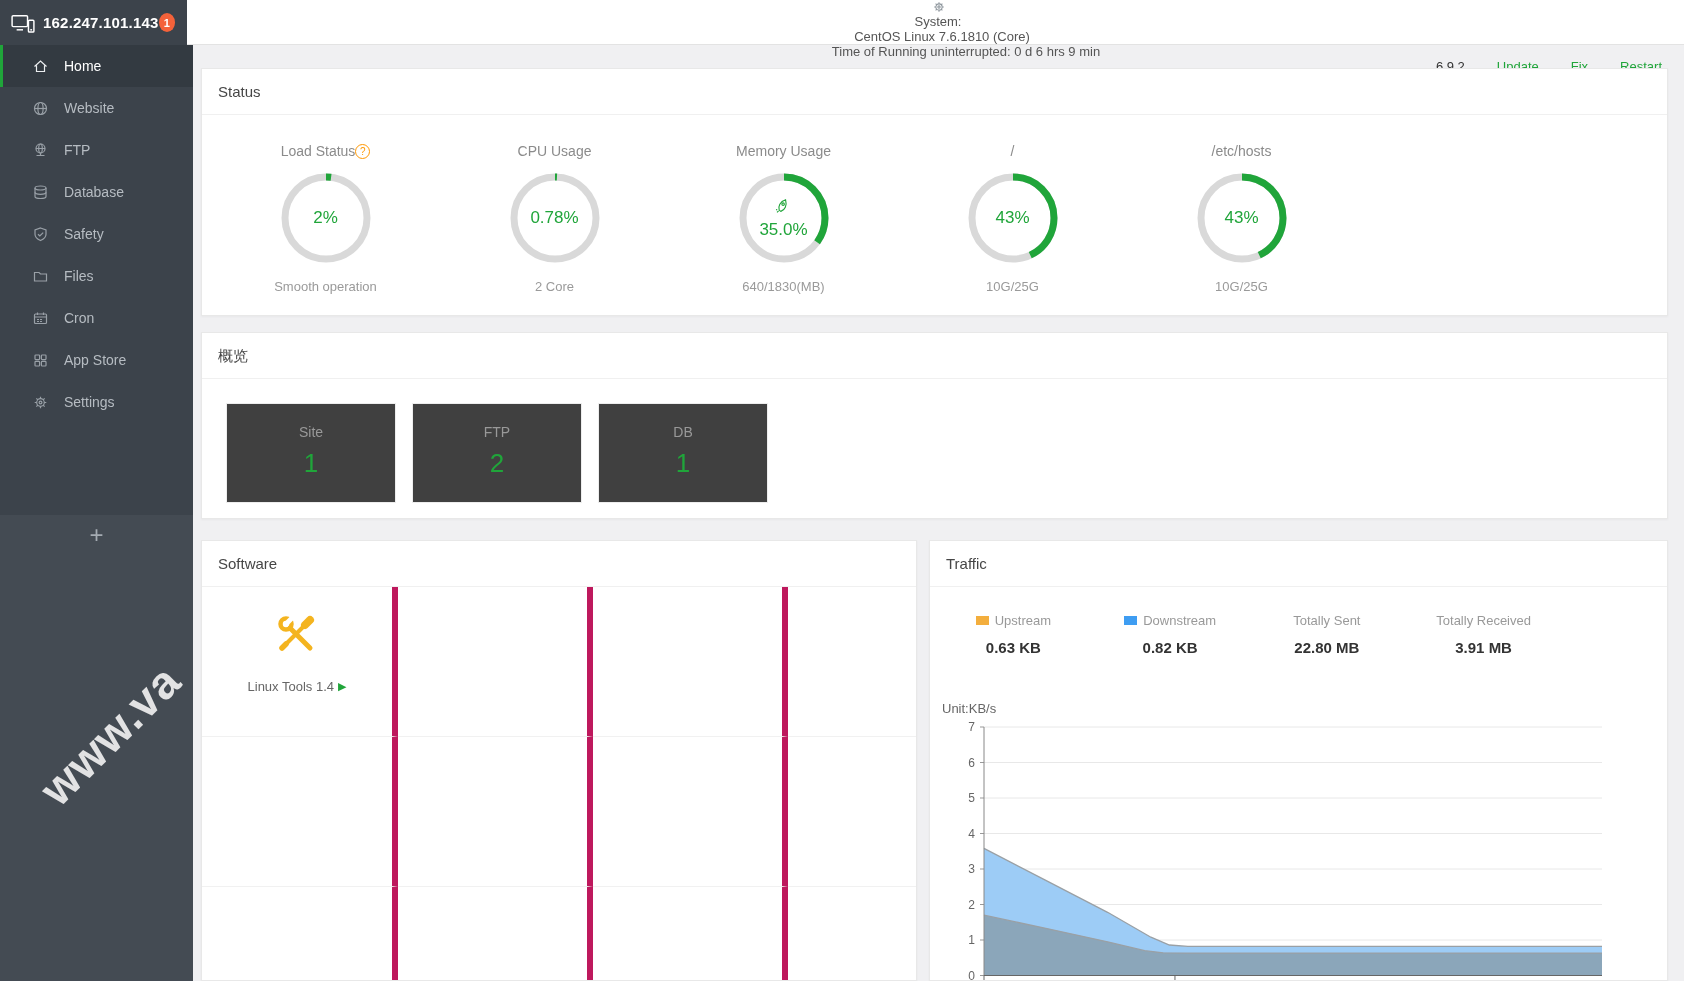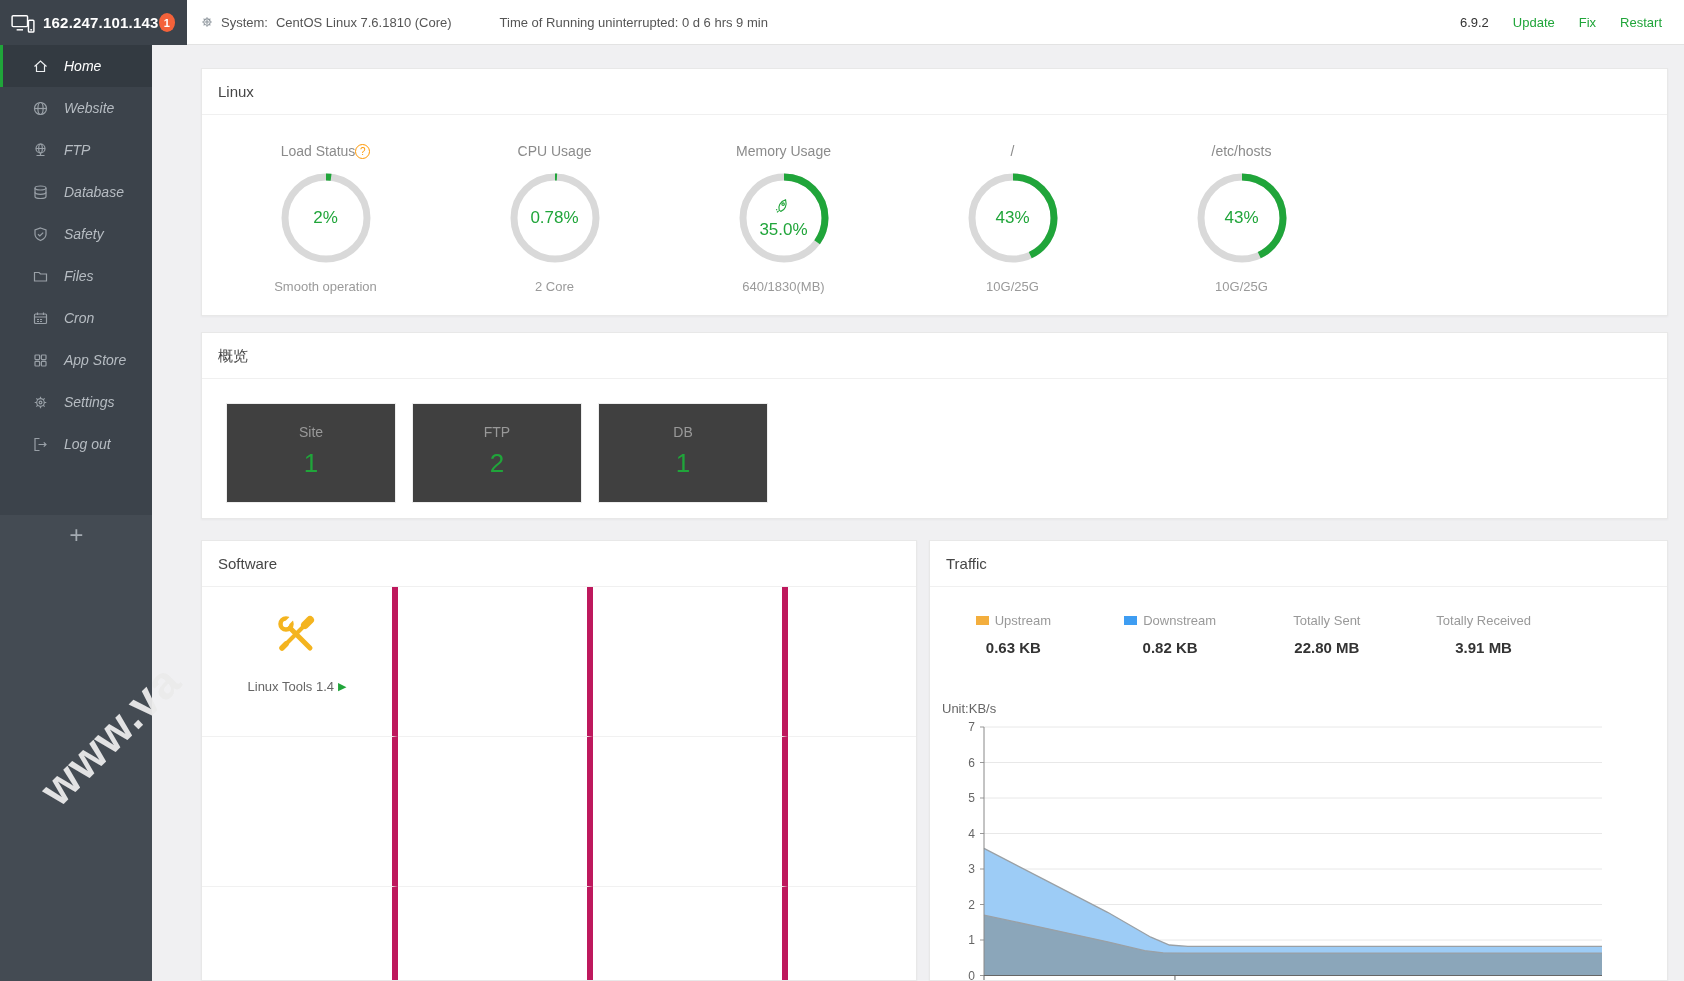--- a/index.html
+++ b/index.html
@@ -2,38 +2,38 @@
 <html><head>
 <meta charset="utf-8">
 <style>
   * { margin:0; padding:0; box-sizing:border-box; }
   html,body { width:1684px; height:981px; overflow:hidden; }
   body { position:relative; background:#f0f0f2; font-family:"Liberation Sans", sans-serif; }
 
   
   .topbar { position:absolute; left:187px; top:0; right:0; height:45px; background:#fff;
             border-bottom:1px solid #e3e3e3; display:flex; align-items:center;
-            padding-left:13px; font-size:13px; color:#555; }
+            padding-left:13px; font-size:13px; color:#555;flex-direction:column; }
   .sys-icon { display:inline-flex; margin-right:7px; color:#8d959c; }
   .sys-label { margin-right:8px; color:#555; }
   .sys-value { color:#555; }
   .uptime { margin-left:48px; color:#555; }
-  .topbar-right { margin-left:auto; padding-right:22px; display:flex; align-items:center; gap:24px;justify-content:space-between; }
+  .topbar-right { margin-left:auto; padding-right:22px; display:flex; align-items:center; gap:32px;justify-content:space-between; }
   .version { color:#333; }
   .top-link { color:#20a53a; text-decoration:none; cursor:pointer; }
 
   
   .brand { position:absolute; left:0; top:0; width:187px; height:45px; background:#3c434b;
            display:flex; align-items:center; padding:0 12px 0 11px; cursor:pointer; }
   .brand-ip { color:#fff; font-size:15px; font-weight:bold; margin-left:8px; letter-spacing:.2px; }
   .badge { margin-left:auto; width:19px; height:19px; border-radius:50%; background:#f4623a;
            color:#fff; font-size:11px; font-weight:bold; display:flex; align-items:center; justify-content:center; }
 
   
-  .sidebar { position:absolute; left:0; top:45px; bottom:0; width:152px; background:#3c434b;font-style:italic; }
+  .sidebar { position:absolute; left:0; top:45px; bottom:0; width:193px; background:#3c434b; }
   .side-item { height:42px; display:flex; align-items:center; padding-left:29px; gap:15px;
                color:#b6bcc2; font-size:14px; cursor:pointer; border-left:3px solid transparent; }
   .side-item.active { background:#333a41; border-left-color:#20a53a; color:#fff; }
   .sicon { display:inline-flex; color:#99a0a7; }
   .side-item.active .sicon { color:#eceef0; }
   .side-extra { position:absolute; left:0; right:0; top:470px; bottom:0; background:#444b53; text-align:center; }
   .side-add { display:inline-block; margin-top:8px; font-size:24px; color:#a4abb2; cursor:pointer; line-height:1; }
 
   
   .panel { position:absolute; background:#fff; border:1px solid #e8e8e8; box-shadow:0 1px 2px rgba(0,0,0,.04); }
@@ -203,36 +203,28 @@
     <div class="side-item">
       <span class="sicon">
           <svg width="17" height="17" viewBox="0 0 17 17" fill="none" stroke="currentColor" stroke-width="1.2">
             <circle cx="8.5" cy="8.5" r="3.8"></circle>
             <circle cx="8.5" cy="8.5" r="1.4"></circle>
             <path d="M12.3 8.5h2M11.2 11.2l1.4 1.4M8.5 12.3v2M5.8 11.2l-1.4 1.4M4.7 8.5h-2M5.8 5.8L4.4 4.4M8.5 4.7v-2M11.2 5.8l1.4-1.4"></path>
           </svg>
         </span>
       <span>Settings</span>
     </div>
-    <div class="side-item">
-      <span class="sicon">
-          <svg width="17" height="17" viewBox="0 0 17 17" fill="none" stroke="currentColor" stroke-width="1.2">
-            <path d="M7.5 2.5H3v12h4.5M6.5 8.5H14M11.8 6.3L14 8.5l-2.2 2.2"></path>
-          </svg>
-        </span>
-      <span>Log out</span>
-    </div>
   </nav>
   <div class="side-extra">
     <span class="side-add">+</span>
   </div>
 </aside>
 
 <section class="panel panel-status">
-  <div class="panel-title">Linux</div>
+  <div class="panel-title">Status</div>
   <div class="gauges">
 
     <div class="gauge">
       <div class="gauge-label">
         <span>Load Status</span>
         <span class="help-icon">?</span>
       </div>
       <div class="ring">
         <svg width="98" height="98">
             <circle class="ring-bg" cx="49" cy="49" r="41"></circle>

